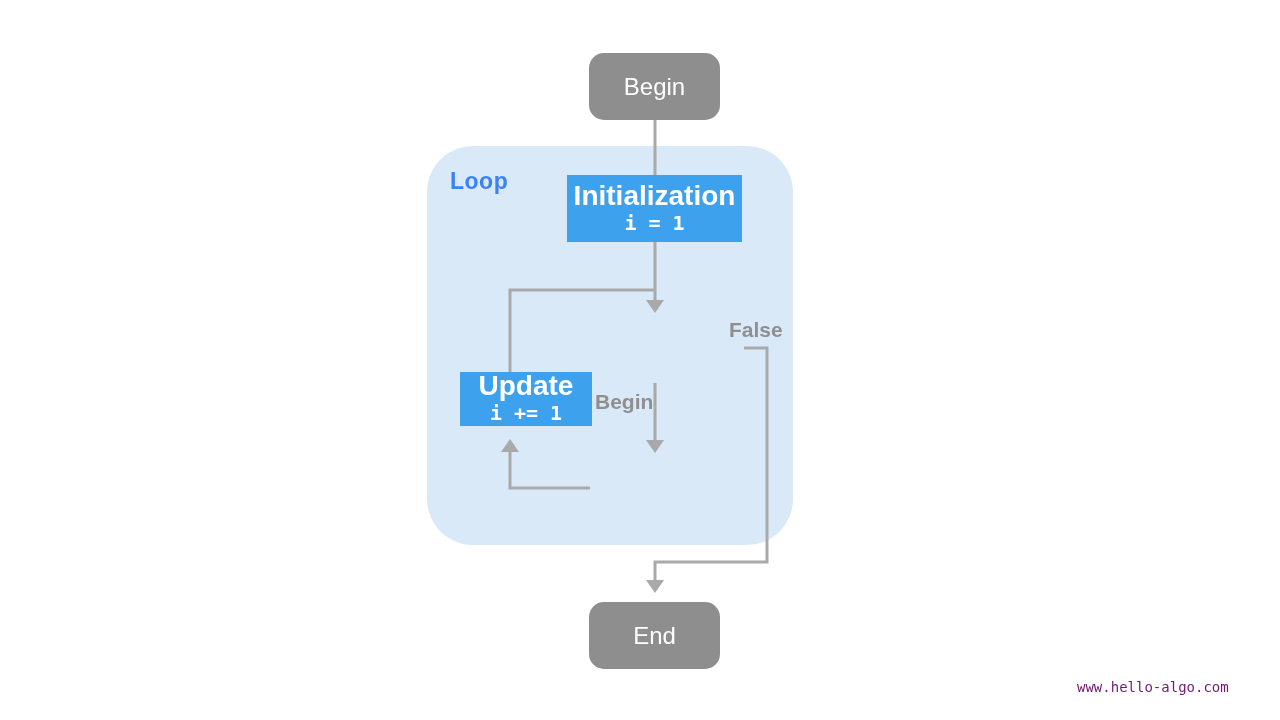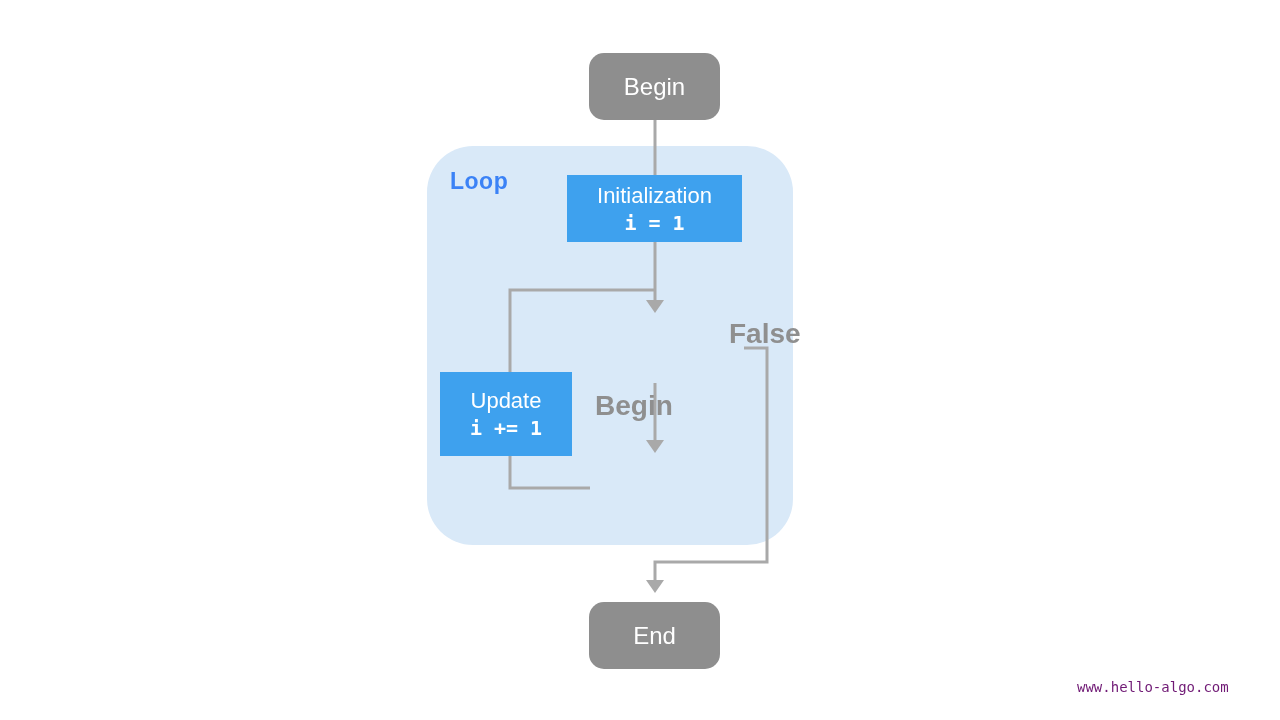--- a/index.html
+++ b/index.html
@@ -63,53 +63,54 @@
   .node-begin { left: 589px; top: 53px; }
   .node-end   { left: 589px; top: 593px; margin-top: 9px; }
   .process {
     background: #3ea1ee;
   }
   .node-init {
     left: 567px; top: 175px;
     width: 175px; height: 67px;
   }
   .node-update {
-    left: 440px; top: 372px;
-    width: 132px; height: 84px;
+    left: 460px; top: 372px;
+    width: 132px; height: 54px;
   }
   .node-task {
     left: 590px; top: 453px;
     width: 130px; height: 69px;
     background: #8bba7e;
     font-size: 24px;
   }
   .node-condition {
     left: 564px; top: 313px;
     width: 180px; height: 70px;
     background: #3ea1ee;
     clip-path: polygon(50% 0%, 100% 50%, 50% 100%, 0% 50%);
   }
   .node-title {
-    font-size: 22px;
+    font-size: 28px;
     line-height: 29px;
+    font-weight: bold;
   }
   .node-code {
     font-family: "DejaVu Sans Mono", monospace;
     font-weight: 600;
     font-size: 20px;
     line-height: 27px;
   }
   .cond-code {
     font-family: "DejaVu Sans Mono", monospace;
     font-weight: 600;
     font-size: 21px;
   }
   .edge-label {
     position: absolute;
-    font-size: 28px;
+    font-size: 21px;
     font-weight: bold;
     color: #8f8f8f;
     z-index: 3;
   }
   .label-true  { left: 595px; top: 390px; }
   .label-false { left: 729px; top: 318px; }
   .watermark {
     position: absolute;
     left: 1077px;
     top: 679px;

